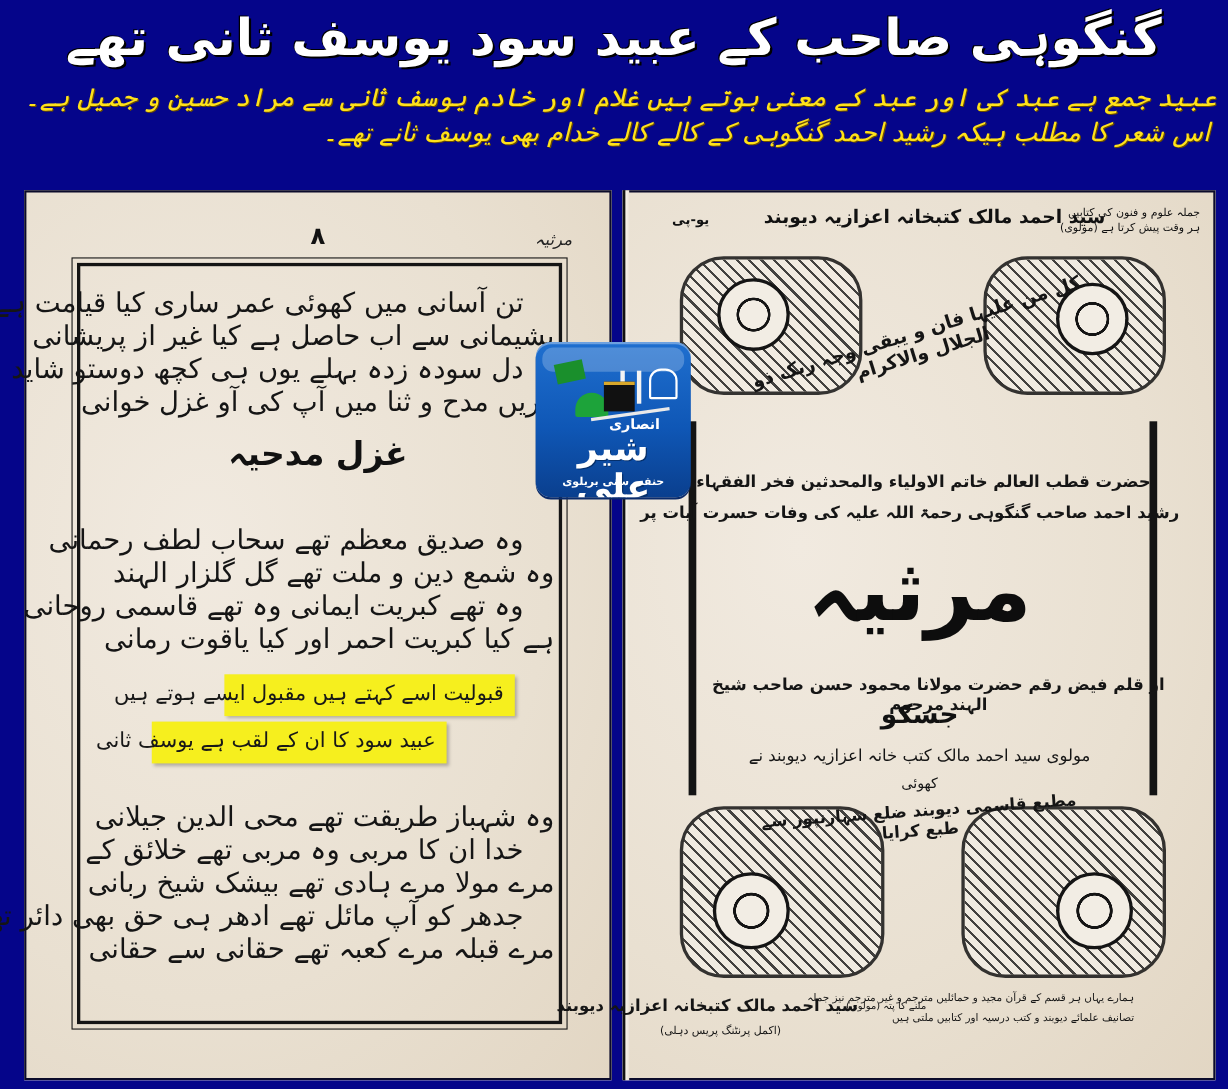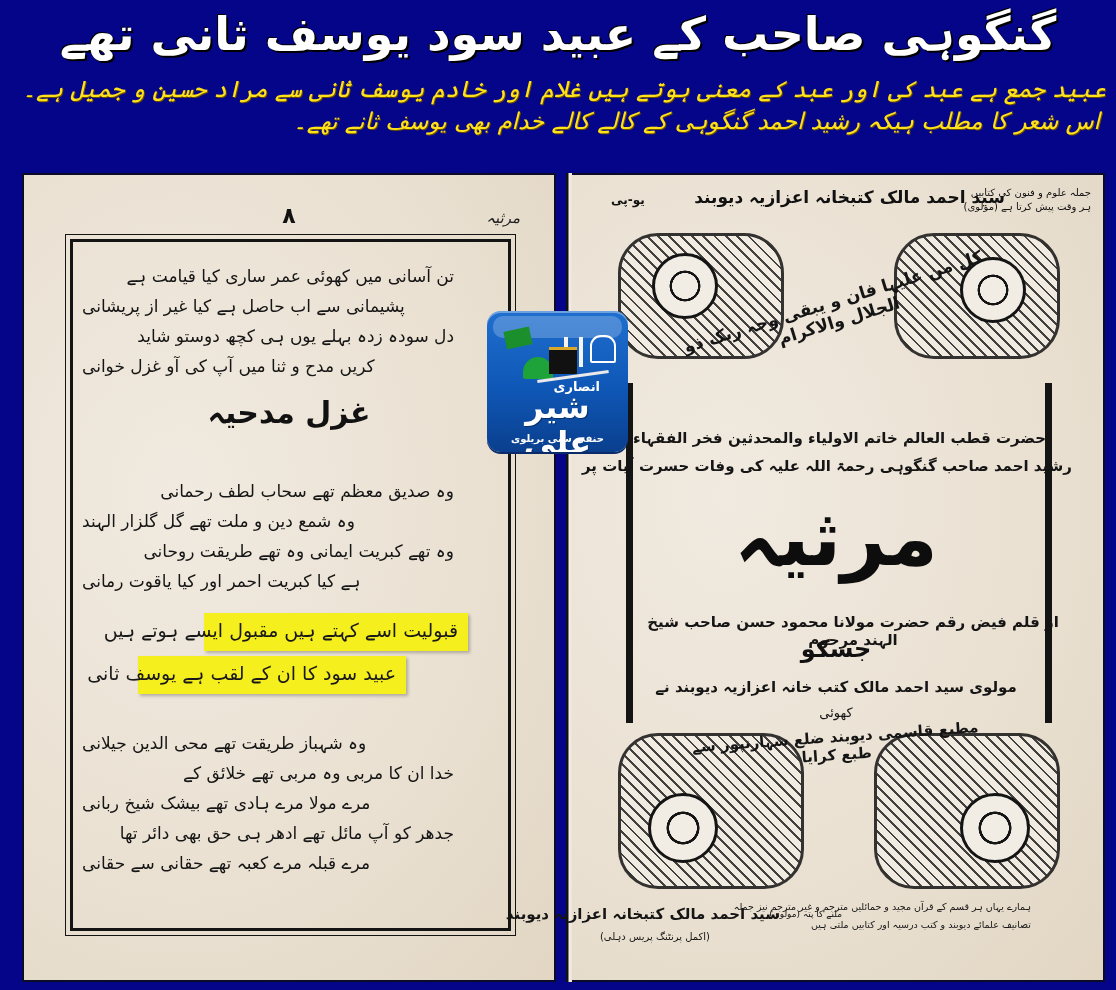--- a/index.html
+++ b/index.html
@@ -45,22 +45,22 @@
     .page-number {
       position: absolute; left: 0; width: 100%; top: 30px; text-align: center;
       font-size: 22px; font-weight: bold; color: #111;
     }
     .poem-frame {
       position: absolute; left: 48px; top: 66px; width: 435px; height: 686px;
       border: 3px solid #141414;
       outline: 1px solid #141414; outline-offset: 4px;
     }
     .poem-lines {
-      position: absolute; left: 60px; top: 88px; width: 400px;
-      direction: rtl; color: #151515; font-size: 17px;
+      position: absolute; left: 82px; top: 88px; width: 400px;
+      direction: rtl; color: #151515; font-size: 25px;
     }
     .poem-line { height: 30px; line-height: 30px; white-space: nowrap; }
     .poem-line.a { text-align: right; padding-right: 28px; }
     .poem-line.b { text-align: left; }
     .ghazal-title {
       position: absolute; left: 0; width: 534px; top: 222px; text-align: center;
       direction: rtl; font-size: 30px; font-weight: bold; color: #111;
     }
     .poem-lines.second { top: 303px; }
     .poem-lines.third  { top: 555px; }
@@ -167,21 +167,21 @@
     .author {
       position: absolute; left: 60px; width: 420px; top: 440px; text-align: center;
       direction: rtl; font-size: 15px; font-weight: bold; color: #151515; margin-left: 17px;
     }
     .jisko {
       position: absolute; left: 60px; width: 420px; top: 462px; text-align: center;
       direction: rtl; font-size: 24px; font-weight: bold; color: #111;
     }
     .maulvi {
       position: absolute; left: 60px; width: 420px; top: 505px; text-align: center;
-      direction: rtl; font-size: 15px; font-weight: bold; color: #151515;
+      direction: rtl; font-size: 15px; font-weight: normal; color: #151515;
     }
     .apne {
       position: absolute; left: 60px; width: 420px; top: 532px; text-align: center;
       direction: rtl; font-size: 13px; color: #151515;
     }
     .arch-press {
       position: absolute; left: 120px; width: 300px; top: 555px; text-align: center;
       direction: rtl; font-size: 15px; font-weight: bold; color: #151515;
       transform: rotate(-4deg);
     }
@@ -216,21 +216,21 @@
     <div class="poem-line b">پشیمانی سے اب حاصل ہے کیا غیر از پریشانی</div>
     <div class="poem-line a">دل سودہ زدہ بہلے یوں ہی کچھ دوستو شاید</div>
     <div class="poem-line b">کریں مدح و ثنا میں آپ کی آو غزل خوانی</div>
   </div>
 
   <div class="ghazal-title">غزل مدحیہ</div>
 
   <div class="poem-lines second">
     <div class="poem-line a">وہ صدیق معظم تھے سحاب لطف رحمانی</div>
     <div class="poem-line b">وہ شمع دین و ملت تھے گل گلزار الہند</div>
-    <div class="poem-line a">وہ تھے کبریت ایمانی وہ تھے طریقت روحانی</div>
+    <div class="poem-line a">وہ تھے کبریت ایمانی وہ تھے قاسمی روحانی</div>
     <div class="poem-line b">ہے کیا کبریت احمر اور کیا یاقوت رمانی</div>
   </div>
 
   <div class="hl h1">قبولیت اسے کہتے ہیں مقبول ایسے ہوتے ہیں</div>
   <div class="hl h2">عبید سود کا ان کے لقب ہے یوسف ثانی</div>
 
   <div class="poem-lines third">
     <div class="poem-line b">وہ شہباز طریقت تھے محی الدین جیلانی</div>
     <div class="poem-line a">خدا ان کا مربی وہ مربی تھے خلائق کے</div>
     <div class="poem-line b">مرے مولا مرے ہادی تھے بیشک شیخ ربانی</div>

